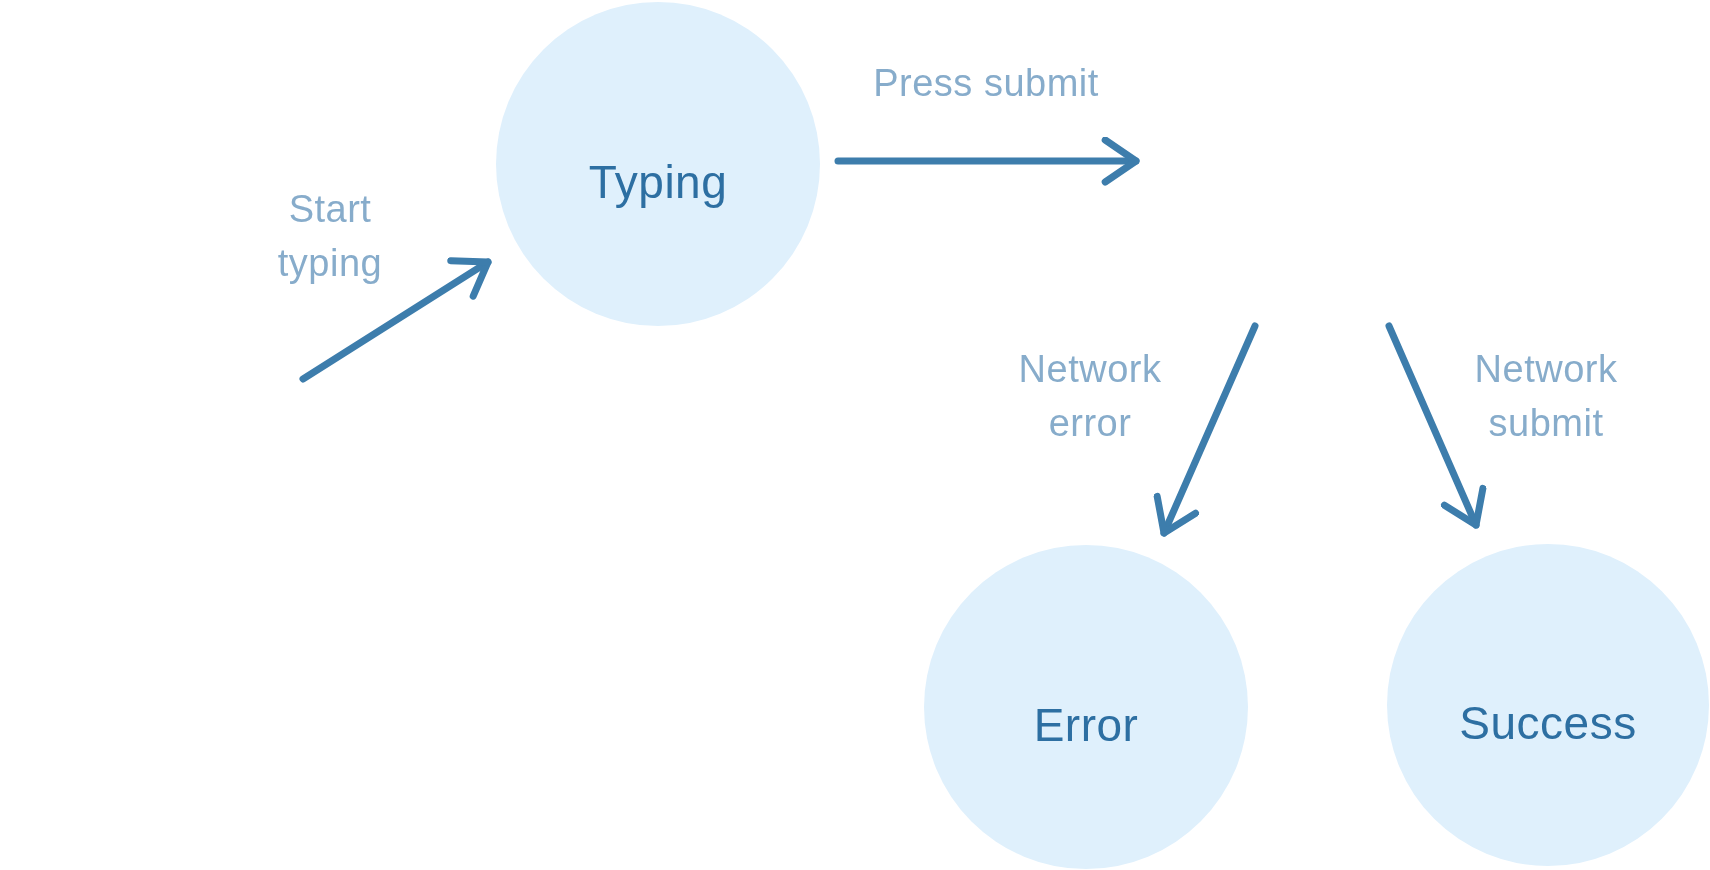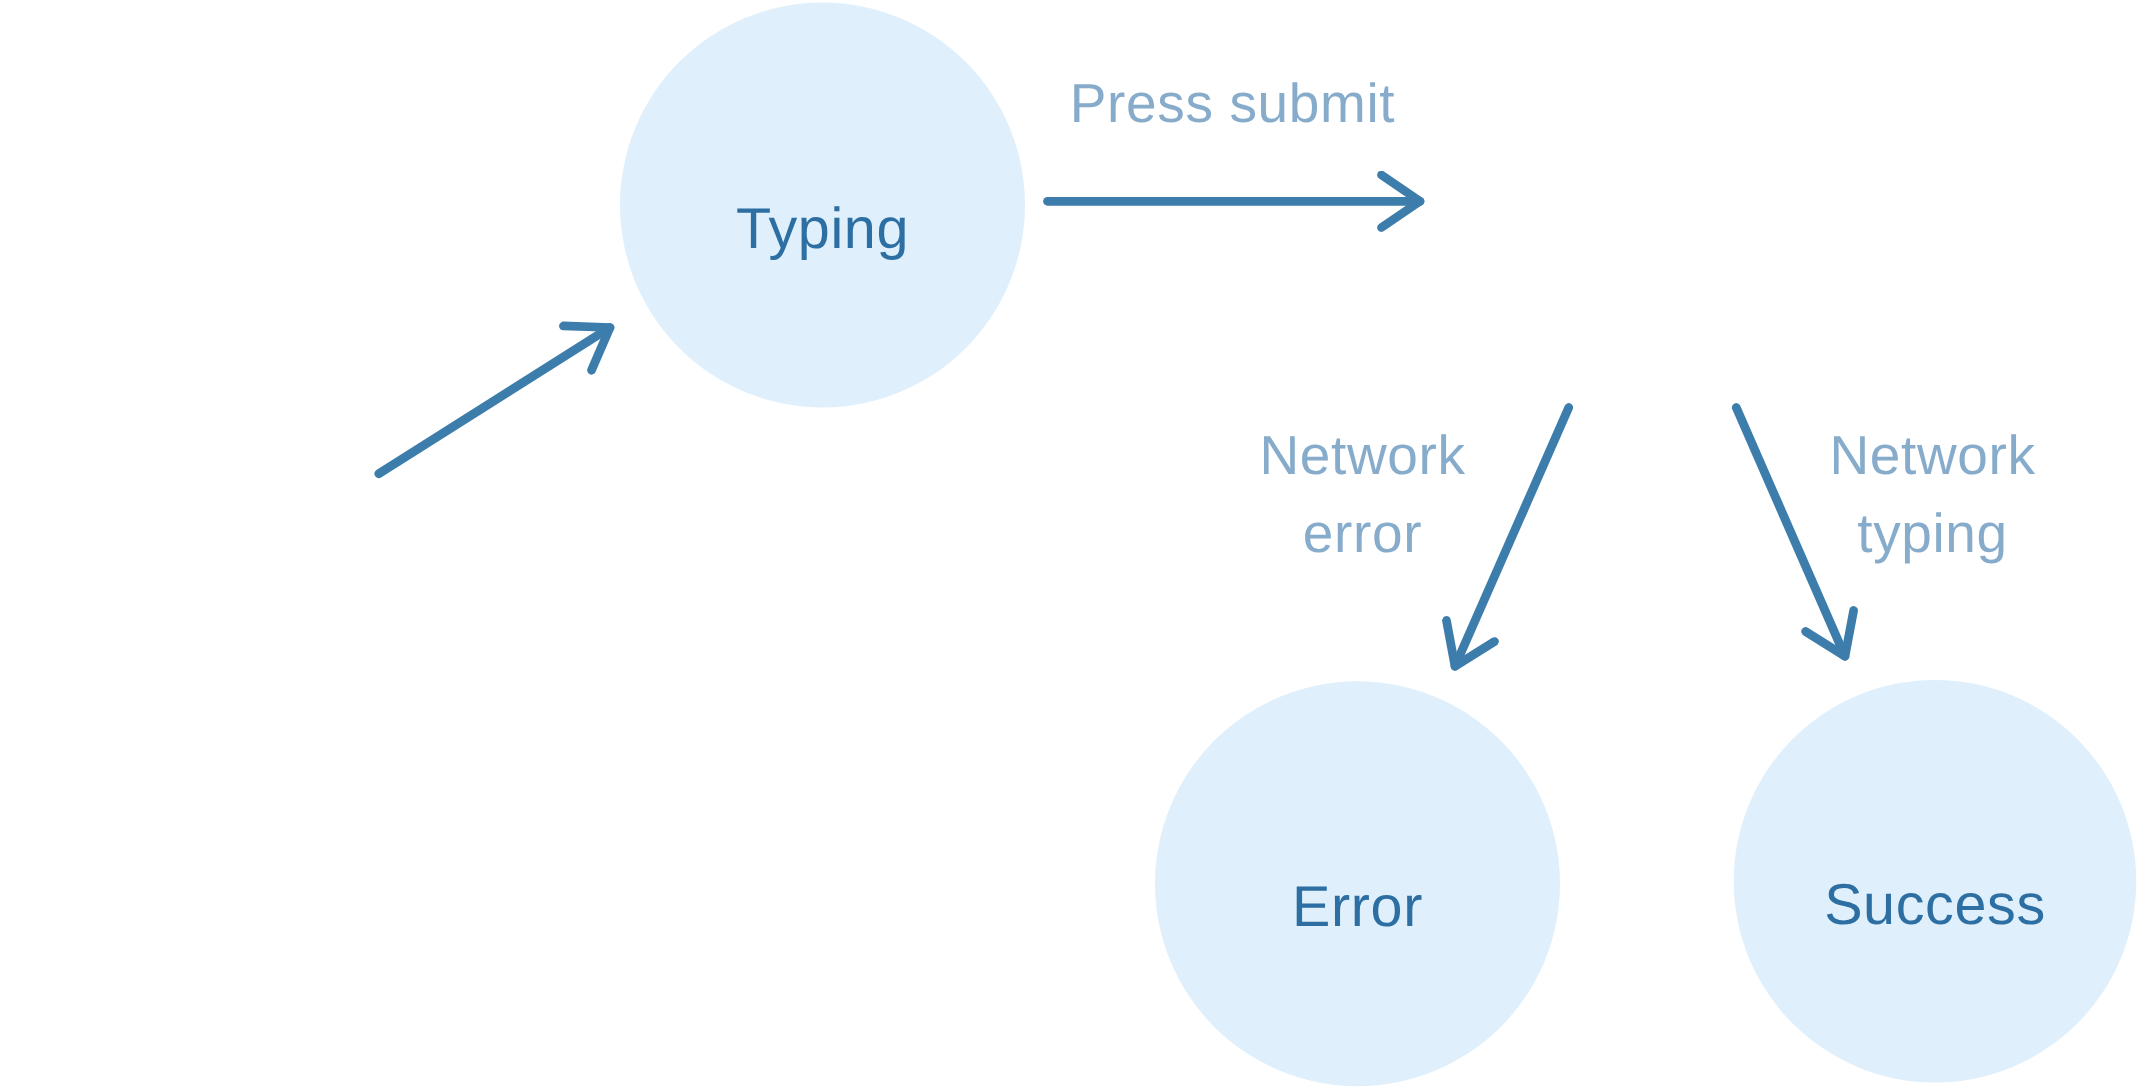--- a/index.html
+++ b/index.html
@@ -54,21 +54,21 @@
     stroke: var(--edge-stroke, #3d7dac);
     stroke-width: 1;
     stroke-linecap: round;
     stroke-linejoin: round;
     fill: none;
   }
   .edge-label {
     position: absolute;
     transform: translate(-50%, -50%);
     text-align: center;
-    font-size: 44px;
+    font-size: 38px;
     font-weight: 500;
     letter-spacing: 0.5px;
     line-height: 1.42;
     color: var(--edge-label, #87accb);
   }
   #edge-label-start-typing   { left:  330px; top: 237px; width: 160px; }
   #edge-label-press-submit   { left:  986px; top:  84px; width: 420px; white-space: nowrap; }
   #edge-label-network-error  { left: 1090px; top: 397px; width: 190px; }
   #edge-label-network-success{ left: 1546px; top: 397px; width: 205px; }
 </style>
@@ -96,20 +96,21 @@
 
 
   <div class="node" id="node-success">
     <span class="node-label">Success</span>
   </div>
 
   <div class="node" id="node-error">
     <span class="node-label">Error</span>
   </div>
 
+  <div class="edge-label" id="edge-label-start-typing">Start typing</div>
 
   <div class="edge-label" id="edge-label-press-submit">Press submit</div>
 
   <div class="edge-label" id="edge-label-network-error">Network error</div>
 
-  <div class="edge-label" id="edge-label-network-success">Network typing</div>
+  <div class="edge-label" id="edge-label-network-success">Network submit</div>
 
 </div>
 
 </body></html>

